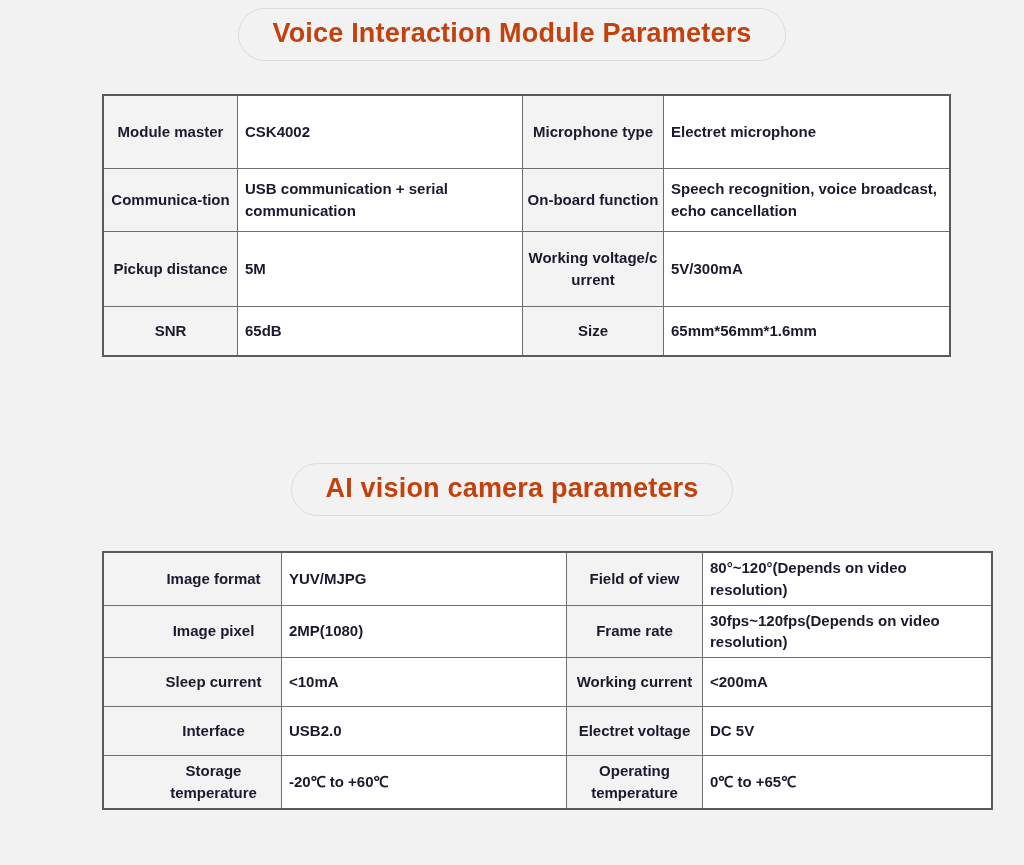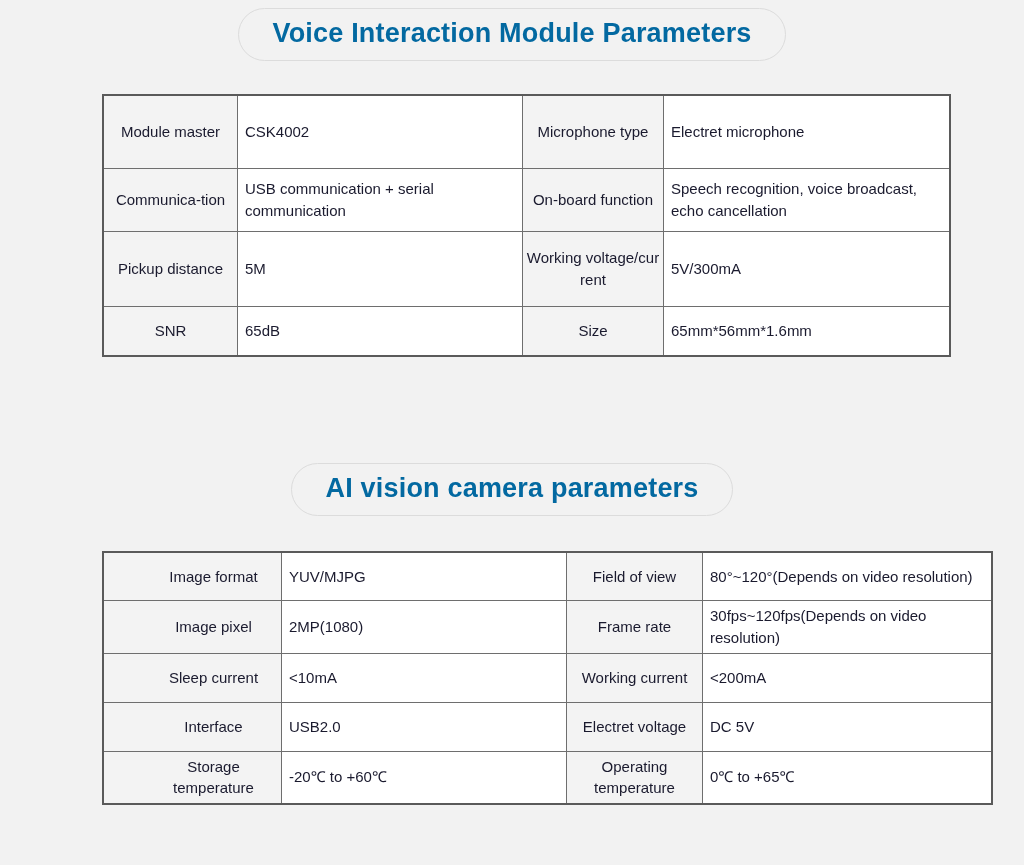--- a/index.html
+++ b/index.html
@@ -26,35 +26,36 @@
   .heading-wrap {
     display: flex;
     justify-content: center;
     align-items: center;
   }
   .heading-pill {
     display: inline-block;
     border: 1px solid #dcdcdc;
     border-radius: 30px;
     background: #f2f2f2;
-    color: #0369a1;
+    color: #c2410c;
     font-size: 27px;
     font-weight: bold;
     letter-spacing: 0.2px;
     padding: 9px 33px 11px 33px;
     line-height: 1.15;
     white-space: nowrap;
   }
 
   
   .spec-table {
     border-collapse: collapse;
     table-layout: fixed;
     background: #bef264;
     border: 2px solid #5a5a5a;
+    font-weight: bold;
   }
   .spec-table td {
     border: 1px solid #6e6e6e;
     font-size: 15px;
     color: #1a1a2e;
     vertical-align: middle;
     line-height: 1.45;
     word-wrap: break-word;
     overflow-wrap: anywhere;
   }

